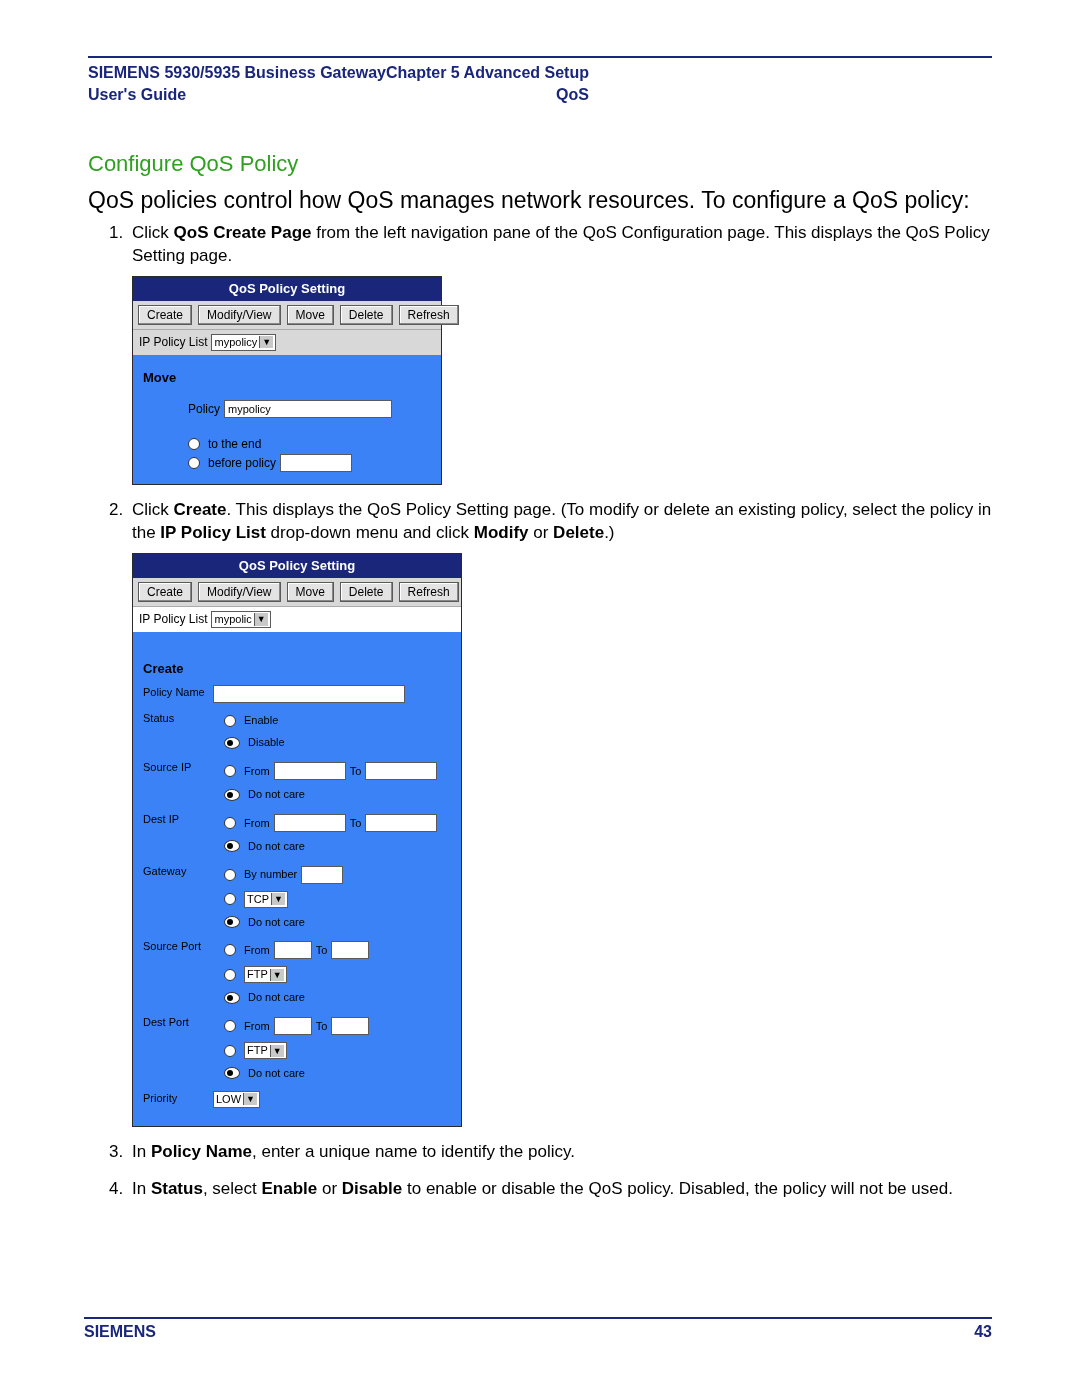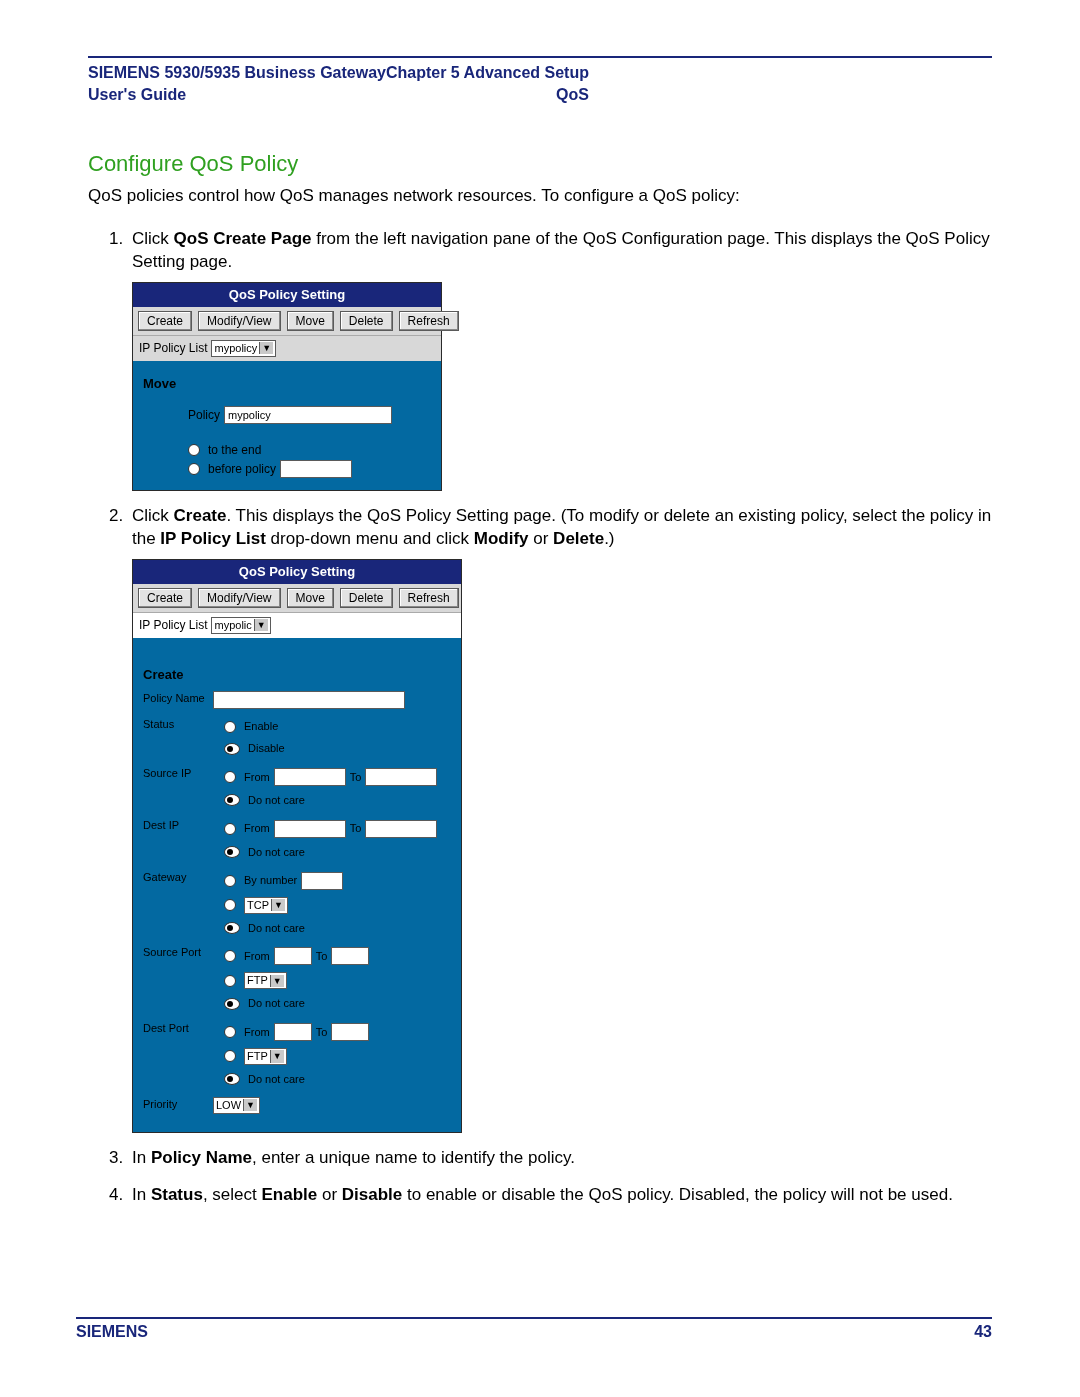--- a/index.html
+++ b/index.html
@@ -2,48 +2,48 @@
 <html><head>
 <meta charset="utf-8">
 <style>
   html,body{margin:0;padding:0;background:#fff}
   body{width:1080px;height:1397px;font-family:Arial,Helvetica,sans-serif;color:#000;position:relative}
   .page{padding:56px 88px 0 88px}
   .hr{border-top:2px solid #19267a;margin-bottom:4px}
   .hdr{display:flex;justify-content:flex-start;color:#19267a;font-weight:bold;font-size:16px;line-height:1.35}
   .hdr .r{text-align:right}
   h2.section{color:#2fa020;font-weight:normal;font-size:22px;margin:46px 0 8px 0}
-  p.intro{font-size:17px;margin:8px 0 20px 0;line-height:1.35}
+  p.intro{font-size:23px;margin:8px 0 6px 0;line-height:1.35}
   ol.steps{margin:0;padding-left:40px;font-size:17px}
   ol.steps>li{margin:6px 0 14px 0;line-height:1.35;padding-left:4px}
   ol.steps>li::marker{font-size:17px}
   .b{font-weight:bold}
 
   
-  .shot{border:1px solid #2a2a2a;margin:8px 0 14px 0;background:#0369a1;font-family:Tahoma,Arial,sans-serif;font-size:12px;color:#000}
+  .shot{border:1px solid #2a2a2a;margin:8px 0 14px 0;background:#3b82f6;font-family:Tahoma,Arial,sans-serif;font-size:12px;color:#000}
   .shot .titlebar{background:#19267a;color:#fff;font-weight:bold;text-align:center;padding:3px 0;font-size:13px}
   .shot .toolbar{background:#d8d8d8;padding:4px 5px;display:flex;gap:6px;align-items:center;border-bottom:1px solid #aaa}
   .btn{background:#e3e3e3;border:1px solid #5a5a5a;padding:1px 8px;font-size:12px;box-shadow:inset -1px -1px 0 #888,inset 1px 1px 0 #fff}
   .lbl{font-size:12px}
   .plrow{background:#d8d8d8;padding:4px 6px;display:flex;gap:4px;align-items:center;font-size:12px}
   .sel{background:#fff;border:1px solid #5a5a5a;padding:0 2px;font-size:11px;display:inline-flex;align-items:center}
   .sel .arr{background:#c9c9c9;border-left:1px solid #5a5a5a;padding:0 2px;margin-left:2px;font-size:9px}
   .body1{padding:8px 10px 10px 10px}
   .subhead{font-weight:bold;font-size:13px;margin:6px 0 14px 0}
   .indent{padding-left:34px}
   .txt{background:#fff;border:1px solid #5a5a5a;height:16px;display:inline-block;vertical-align:middle}
   .radio{display:inline-block;width:10px;height:10px;border:1px solid #333;border-radius:50%;vertical-align:middle;margin-right:4px;background:#fff;position:relative}
   .radio.sel::after{content:"";position:absolute;left:2px;top:2px;width:6px;height:6px;border-radius:50%;background:#000}
   .row{display:flex;align-items:center;gap:4px;margin:2px 11px}
   .flab{width:70px;font-size:11px}
   .opts{display:flex;flex-direction:column;gap:3px;font-size:11px}
   .formtbl{padding:4px 10px 10px 10px}
   .formtbl .frow{display:flex;align-items:flex-start;margin:8px 0}
 
-  .footer{position:absolute;left:76px;right:88px;bottom:56px}
+  .footer{position:absolute;left:84px;right:88px;bottom:56px}
   .ftr-line{border-top:2px solid #19267a;margin-bottom:4px}
   .ftr{display:flex;justify-content:space-between;color:#19267a;font-weight:bold;font-size:16px}
 </style>
 </head>
 <body>
 
 <div class="page">
   <div class="hr"></div>
   <div class="hdr">
     <div class="l">

